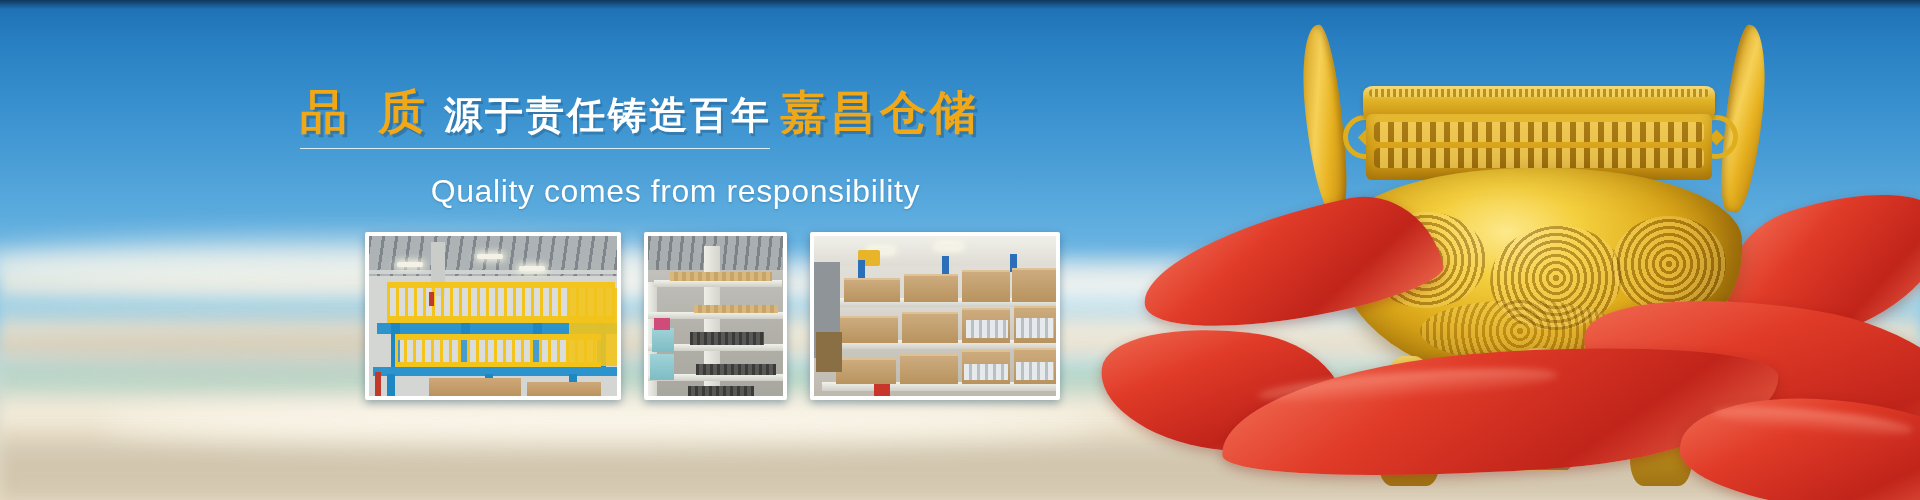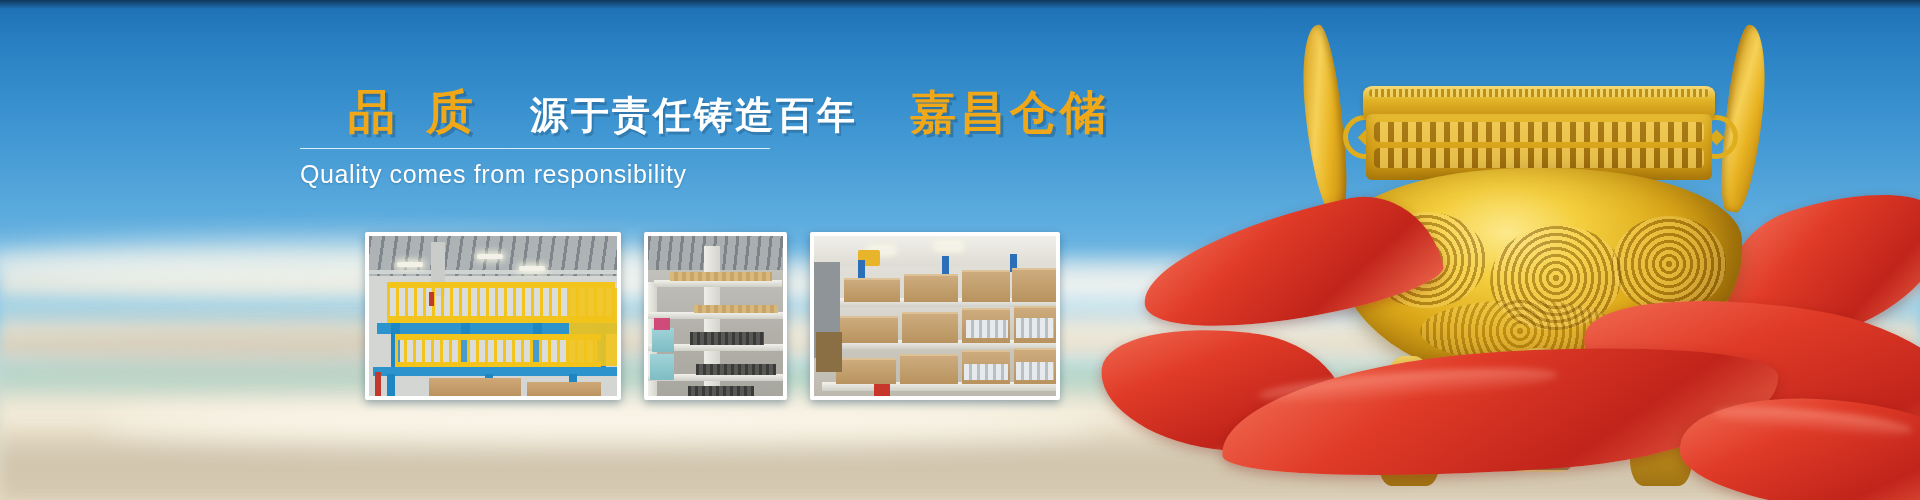--- a/index.html
+++ b/index.html
@@ -36,30 +36,30 @@
   .w2{left:420px;top:268px;width:900px;height:34px;background:rgba(255,255,255,.5);}
   .w3{left:-40px;top:330px;width:700px;height:40px;background:rgba(214,200,176,.6);}
   .w4{left:600px;top:318px;width:860px;height:36px;background:rgba(248,242,226,.6);}
   .w5{left:100px;top:404px;width:1000px;height:40px;background:rgba(255,252,244,.7);}
   .w6{left:900px;top:272px;width:700px;height:44px;background:rgba(255,255,255,.35);}
   .w7{left:1280px;top:330px;width:640px;height:46px;background:rgba(236,226,206,.55);}
 
   
   .textblock{position:absolute;left:300px;top:88px;width:620px;}
   .headline{white-space:nowrap;line-height:1;font-weight:700;letter-spacing:2px;}
-  .headline span{display:inline-block;vertical-align:baseline;margin-left:48px;}
+  .headline span{display:inline-block;vertical-align:baseline;}
   .hl-gold{font-size:47px;color:#f0a818;letter-spacing:9px;
     text-shadow:3px 3px 0 rgba(20,60,95,.33);}
   .hl-white{font-size:38px;color:#ffffff;letter-spacing:3px;margin:0 4px 0 10px;
     text-shadow:2px 3px 0 rgba(22,66,104,.30);}
   .hl-brand{font-size:46px;color:#f0a818;letter-spacing:4px;margin-left:4px;
     text-shadow:3px 3px 0 rgba(20,60,95,.33);}
   .divider{margin-top:13px;width:470px;height:1px;background:rgba(255,255,255,.82);}
-  .subtitle{margin-top:11px;font-size:25px;color:#ffffff;letter-spacing:.6px;
-    text-shadow:0 1px 2px rgba(25,80,120,.35);}
+  .subtitle{margin-top:24px;font-size:32px;color:#ffffff;letter-spacing:.6px;
+    text-shadow:0 1px 2px rgba(25,80,120,.35);text-align:right;}
 
   
   .photos{position:absolute;left:365px;top:232px;display:flex;align-items:flex-start;gap:23px;}
   .photo{background:#fff;padding:4px;border-radius:2px;
     box-shadow:0 3px 9px rgba(18,56,88,.40);position:relative;}
   .photo .inner{position:relative;overflow:hidden;background:#9aa6a8;}
   .p1 .inner{width:248px;height:160px;}
   .p2 .inner{width:135px;height:160px;}
   .p3 .inner{width:242px;height:160px;}
 

